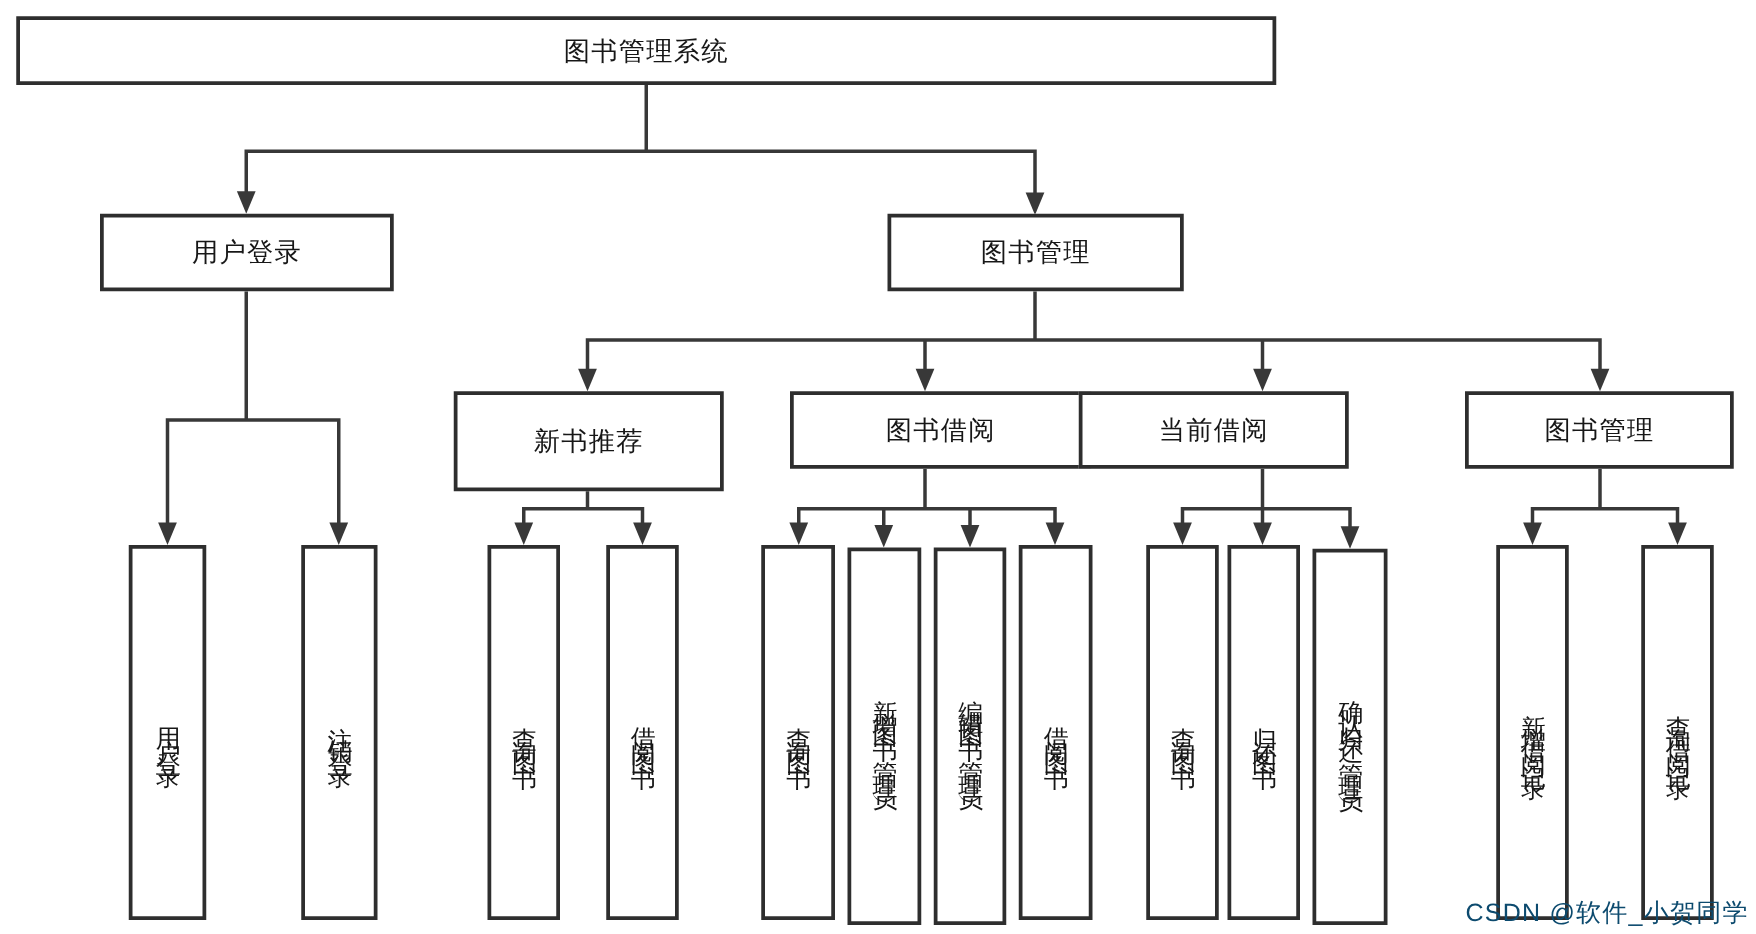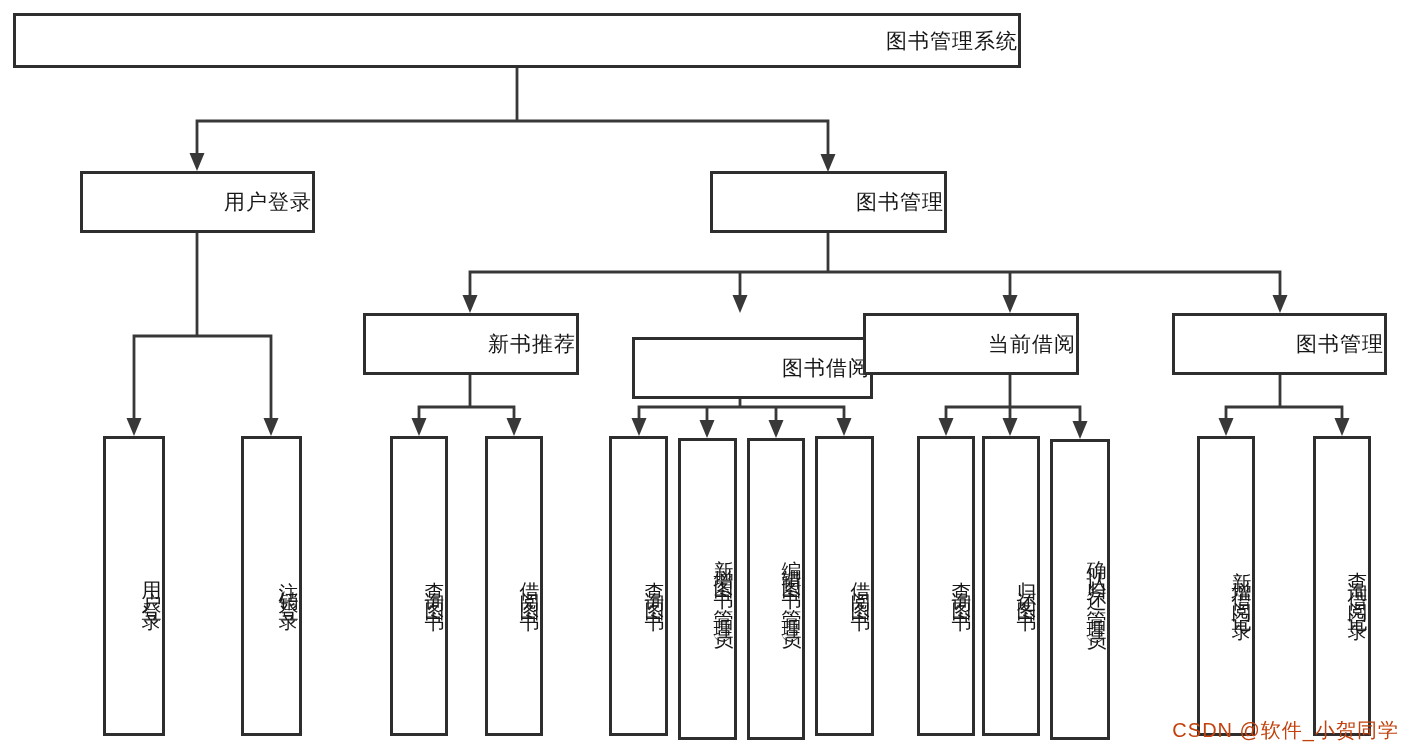--- a/index.html
+++ b/index.html
@@ -18,42 +18,42 @@
     width: 1405px; height: 747px;
     pointer-events: none;
   }
   .node {
     position: absolute;
     box-sizing: border-box;
     background: #ffffff;
     border: 3px solid #2e2e2e;
     display: flex;
     align-items: center;
-    justify-content: flex-end;
+    justify-content: center;
     text-align: center;
     font-size: 21px;
     letter-spacing: 1px;
     color: #171717;
   }
   .leaf {
     font-size: 20px;
   }
   .leaf .vtext {
     writing-mode: vertical-rl;
     text-orientation: mixed;
     letter-spacing: 10px;
     line-height: 1;
     white-space: nowrap;
   }
   
   #n-root   { left: 13px;   top: 13px;  width: 1008px; height: 55px; }
   #n-user   { left: 80px;   top: 171px; width: 235px;  height: 62px; }
   #n-mgmt   { left: 710px;  top: 171px; width: 237px;  height: 62px; }
-  #n-newrec { left: 363px;  top: 313px; width: 216px;  height: 62px; }
-  #n-borrow { left: 632px;  top: 313px; width: 241px;  height: 62px; margin-top: 24px; }
+  #n-newrec { left: 363px;  top: 313px; width: 216px;  height: 80px; }
+  #n-borrow { left: 632px;  top: 313px; width: 241px;  height: 62px; }
   #n-current{ left: 863px;  top: 313px; width: 216px;  height: 62px; }
   #n-record { left: 1172px; top: 313px; width: 215px;  height: 62px; }
 
   #l-u1 { left: 103px;  top: 436px; width: 62px; height: 300px; }
   #l-u2 { left: 241px;  top: 436px; width: 61px; height: 300px; }
   #l-n1 { left: 390px;  top: 436px; width: 58px; height: 300px; }
   #l-n2 { left: 485px;  top: 436px; width: 58px; height: 300px; }
   #l-b1 { left: 609px;  top: 436px; width: 59px; height: 300px; }
   #l-b2 { left: 678px;  top: 438px; width: 59px; height: 302px; }
   #l-b3 { left: 747px;  top: 438px; width: 58px; height: 302px; }
@@ -62,21 +62,21 @@
   #l-c2 { left: 982px;  top: 436px; width: 58px; height: 300px; }
   #l-c3 { left: 1050px; top: 439px; width: 60px; height: 301px; }
   #l-r1 { left: 1197px; top: 436px; width: 58px; height: 300px; }
   #l-r2 { left: 1313px; top: 436px; width: 58px; height: 300px; }
 
   #watermark {
     position: absolute;
     right: 6px;
     bottom: 3px;
     font-size: 20px;
-    color: #c2410c;
+    color: #0c4a6e;
     letter-spacing: 1px;
     background: transparent;
   }
 </style>
 </head>
 <body>
 
 <div id="stage">
 
   <svg id="connectors" viewBox="0 0 1405 747" xmlns="http://www.w3.org/2000/svg" aria-hidden="true">

